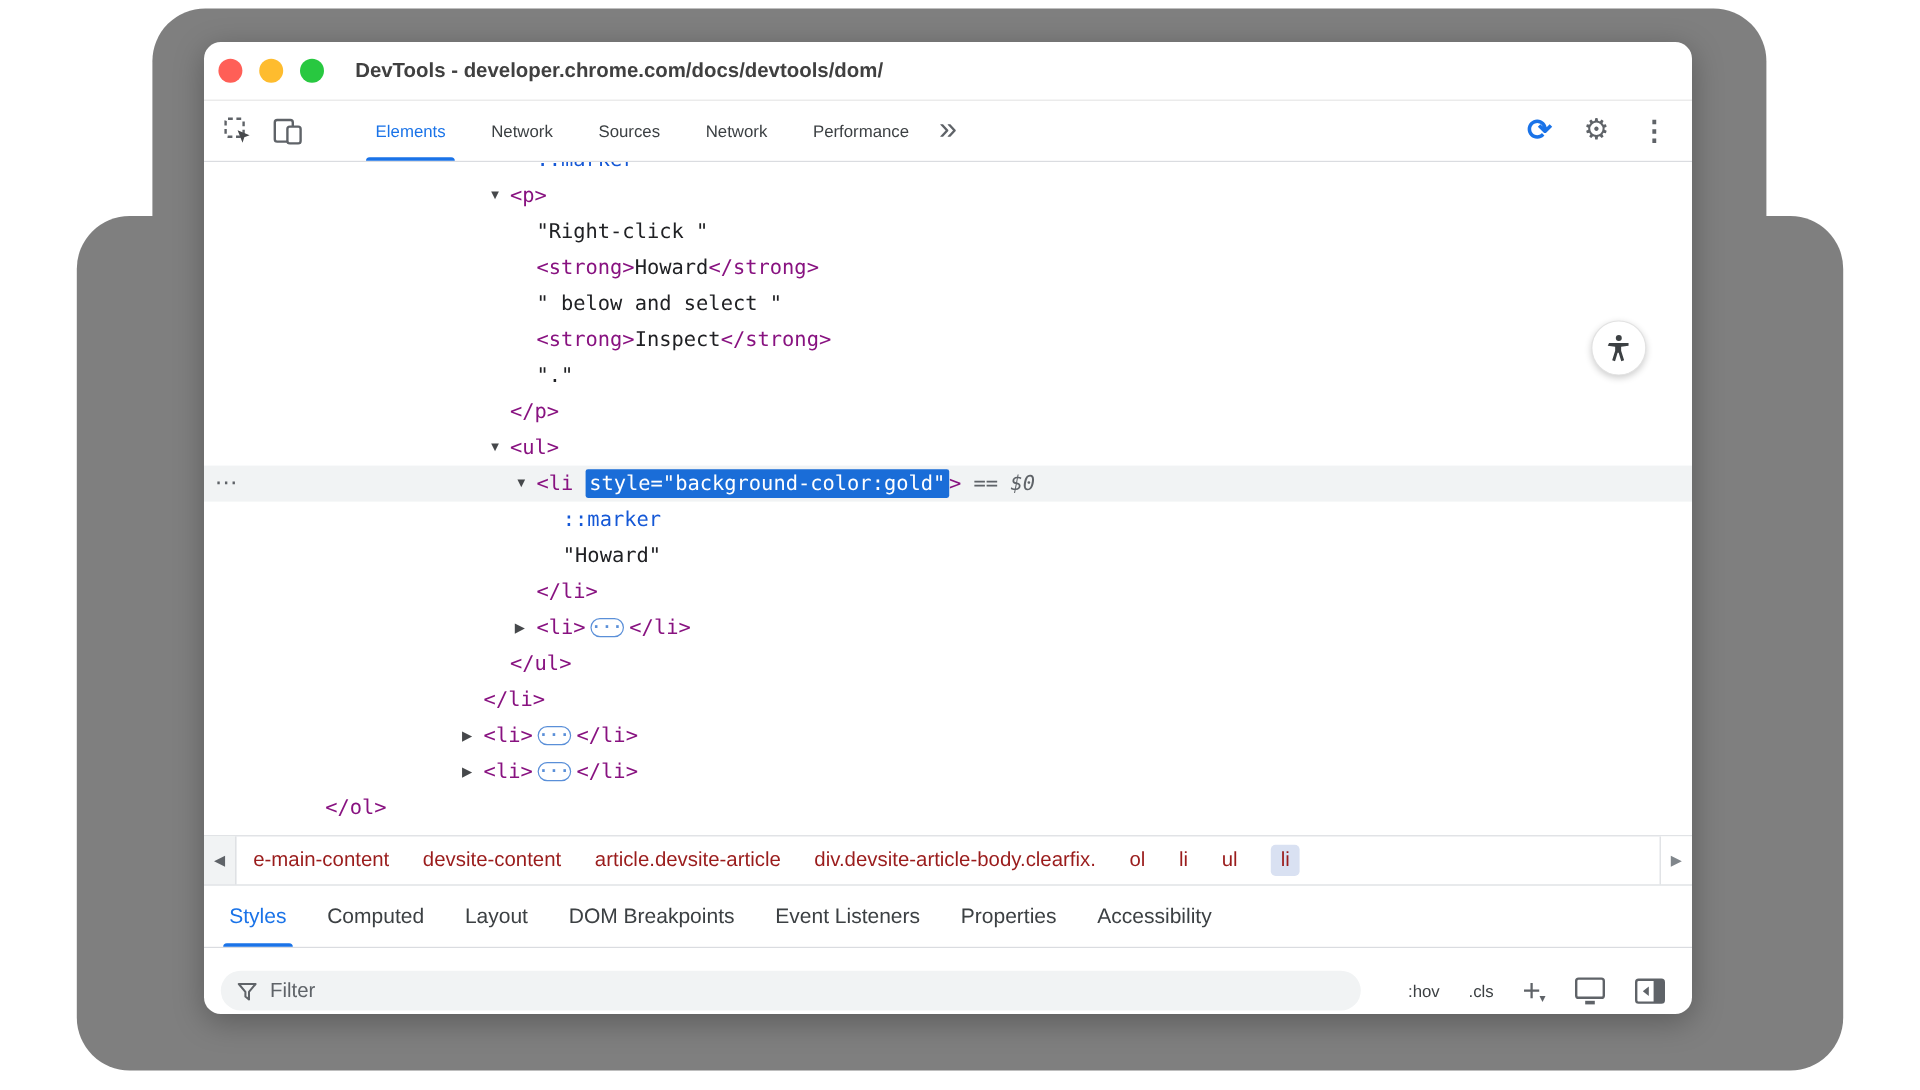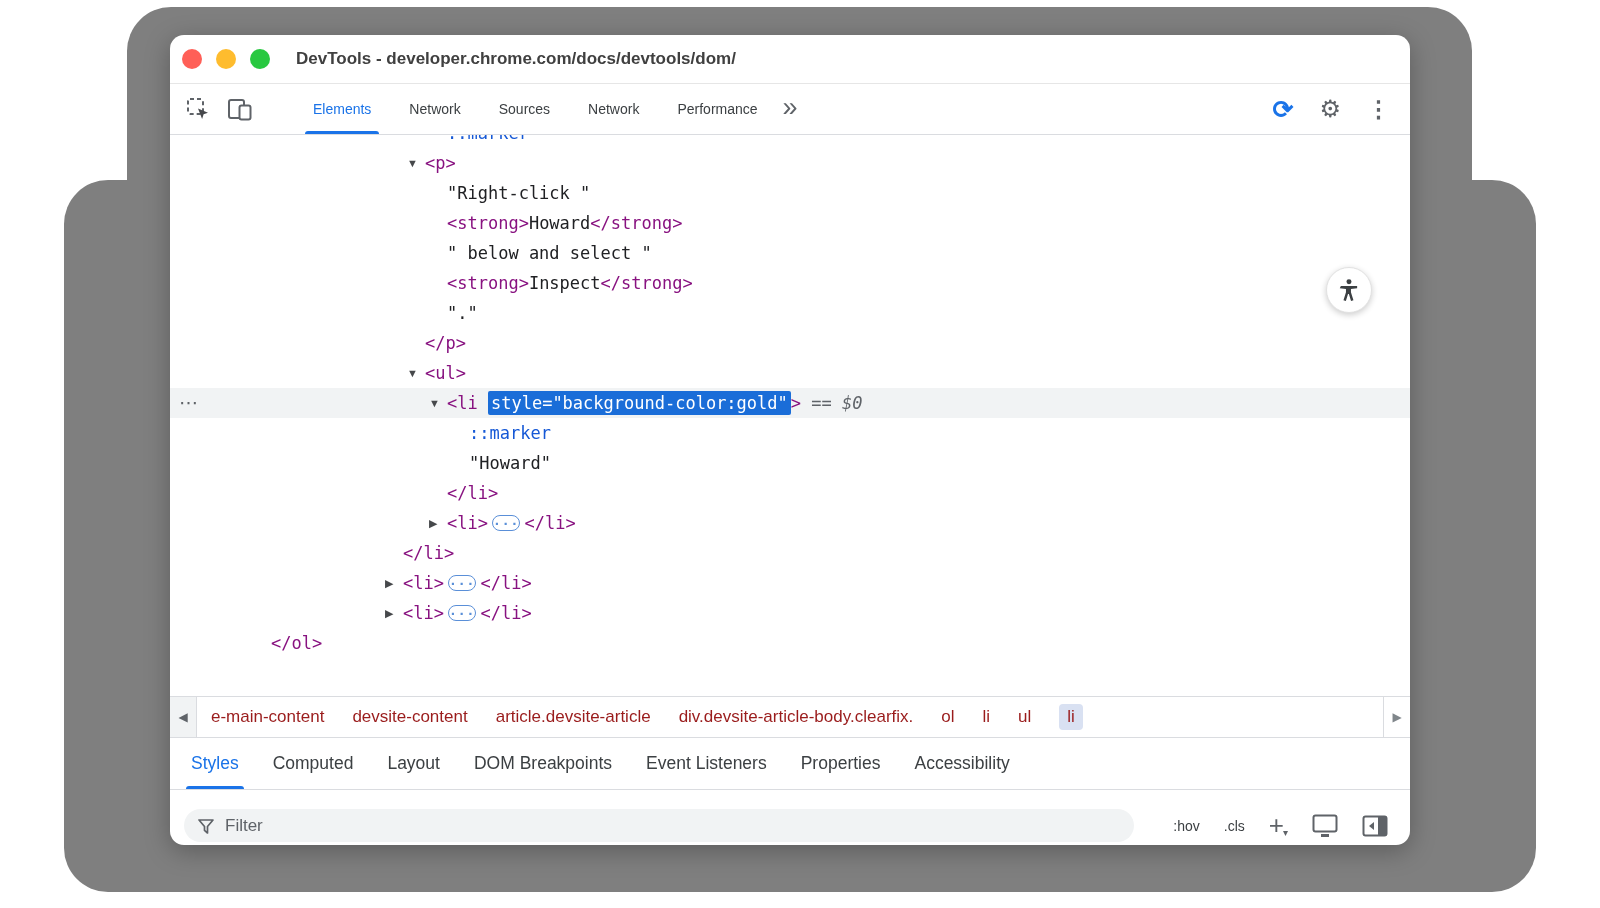--- a/index.html
+++ b/index.html
@@ -139,20 +139,21 @@
         <div class="line" style="padding-left: 259px;"><span class="slot"></span><span class="tk-text">" below and select "</span></div>
         <div class="line" style="padding-left: 259px;"><span class="slot"></span><span class="tk-tag">&lt;strong&gt;</span><span class="tk-text">Inspect</span><span class="tk-tag">&lt;/strong&gt;</span></div>
         <div class="line" style="padding-left: 259px;"><span class="slot"></span><span class="tk-text">"."</span></div>
         <div class="line" style="padding-left: 237px;"><span class="slot"></span><span class="tk-tag">&lt;/p&gt;</span></div>
         <div class="line" style="padding-left: 237px;"><span class="slot">▼</span><span class="tk-tag">&lt;ul&gt;</span></div>
         <div class="line selected" style="padding-left: 259px;"><span class="hoverdots">⋯</span><span class="slot">▼</span><span class="tk-tag">&lt;li</span><span class="tk-text"> </span><span class="tk-attrsel">style="background-color:gold"</span><span class="tk-tag">&gt;</span><span class="tk-eq"> == </span><span class="tk-dollar">$0</span></div>
         <div class="line" style="padding-left: 281px;"><span class="slot"></span><span class="tk-pseudo">::marker</span></div>
         <div class="line" style="padding-left: 281px;"><span class="slot"></span><span class="tk-text">"Howard"</span></div>
         <div class="line" style="padding-left: 259px;"><span class="slot"></span><span class="tk-tag">&lt;/li&gt;</span></div>
         <div class="line" style="padding-left: 259px;"><span class="slot">▶</span><span class="tk-tag">&lt;li&gt;</span><span class="tk-ellipsis">···</span><span class="tk-tag">&lt;/li&gt;</span></div>
+        <div class="line" style="padding-left: 237px;"><span class="slot"></span><span class="tk-tag">&lt;/ul&gt;</span></div>
         <div class="line" style="padding-left: 215px;"><span class="slot"></span><span class="tk-tag">&lt;/li&gt;</span></div>
         <div class="line" style="padding-left: 215px;"><span class="slot">▶</span><span class="tk-tag">&lt;li&gt;</span><span class="tk-ellipsis">···</span><span class="tk-tag">&lt;/li&gt;</span></div>
         <div class="line" style="padding-left: 215px;"><span class="slot">▶</span><span class="tk-tag">&lt;li&gt;</span><span class="tk-ellipsis">···</span><span class="tk-tag">&lt;/li&gt;</span></div>
         <div class="line" style="padding-left: 83px;"><span class="slot"></span><span class="tk-tag">&lt;/ol&gt;</span></div>
       </div>
     <div class="a11y-btn">
       <svg width="26" height="26" viewBox="0 0 24 24" fill="#3c4043">
         <circle cx="12" cy="4.3" r="2.3"></circle>
         <path d="M4.5 8.2h15v2.1l-5.7.8v3l2.3 7.3-2.2.8-2-6.6h-.8l-2 6.6-2.2-.8 2.3-7.3v-3l-5.7-.8z"></path>
       </svg>

